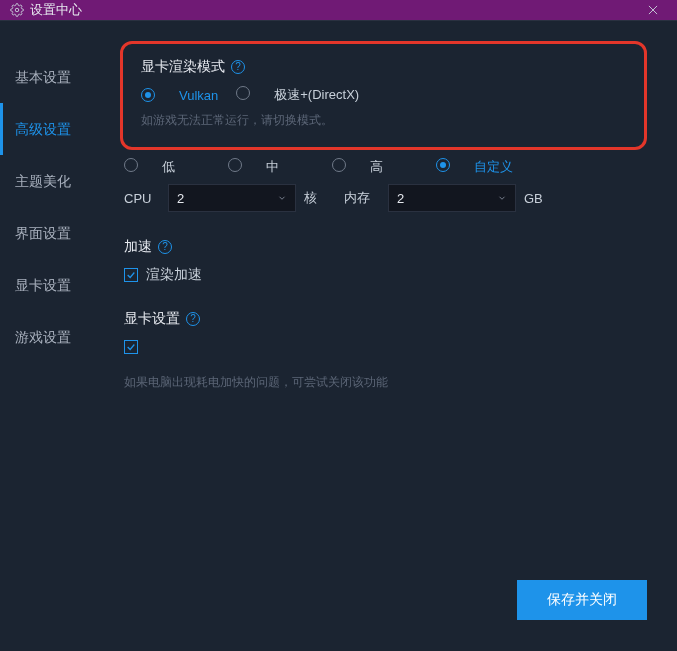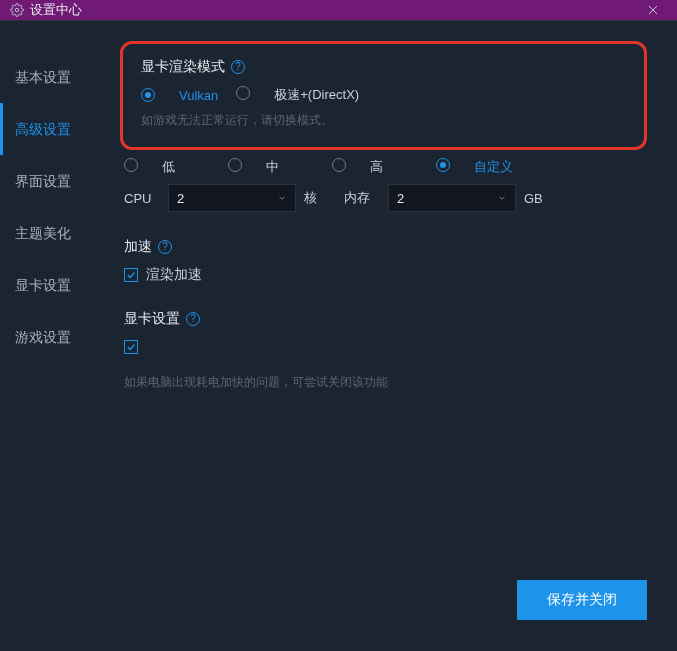--- a/index.html
+++ b/index.html
@@ -70,22 +70,22 @@
         <line x1="5" y1="5" x2="19" y2="19"></line>
         <line x1="19" y1="5" x2="5" y2="19"></line>
       </svg>
   </span>
 </div>
 
 <div class="content">
   <div class="sidebar">
     <div class="sidebar-item"><span>基本设置</span></div>
     <div class="sidebar-item active"><span>高级设置</span></div>
+    <div class="sidebar-item"><span>主题美化</span></div>
     <div class="sidebar-item"><span>界面设置</span></div>
-    <div class="sidebar-item"><span>主题美化</span></div>
     <div class="sidebar-item"><span>显卡设置</span></div>
     <div class="sidebar-item"><span>游戏设置</span></div>
   </div>
 
   <div class="main">
 
     <div class="highlight-box">
       <div class="section-title">
         <span>显卡渲染模式</span>
         <span class="help-icon">?</span>

